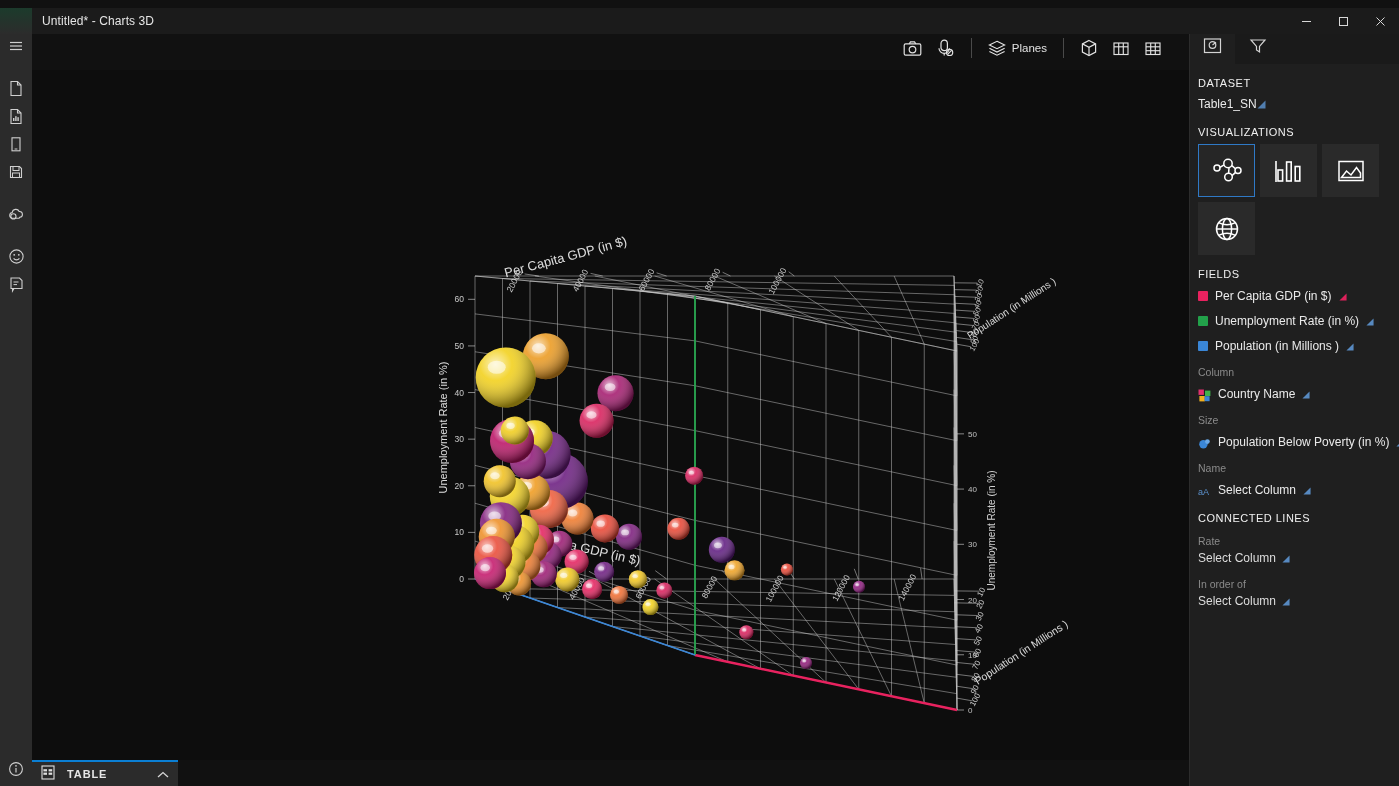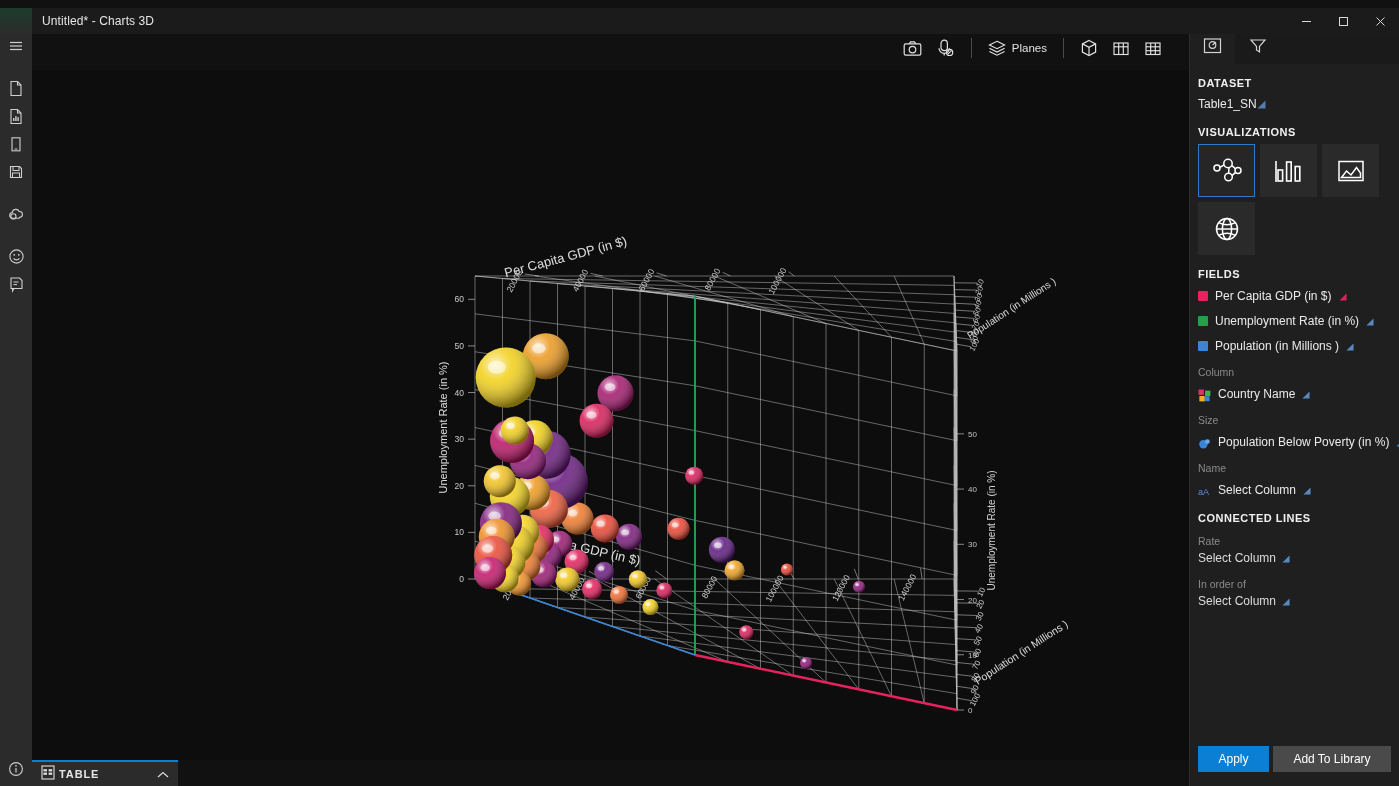--- a/index.html
+++ b/index.html
@@ -63,21 +63,21 @@
   .canvas svg { position: absolute; left: 0; top: 0; }
 
   
   .bottombar {
     position: absolute; left: 32px; top: 760px; width: 1157px; height: 26px;
     background: #111111; z-index: 25;
   }
   .table-tab {
     position: absolute; left: 0; top: 0; width: 146px; height: 26px;
     background: #2b2b2b; border-top: 2px solid #0b7fd4;
-    display: flex; align-items: center; padding: 0 9px; gap: 4px;
+    display: flex; align-items: center; padding: 0 9px; gap: 12px;
   }
   .table-tab-label {
     font-size: 11px; letter-spacing: .9px; color: #e6e6e6; font-weight: 600;
   }
   .table-tab-chev { margin-left: auto; color: #d6d6d6; }
   .rail-bottom {
     position: absolute; left: 0; top: 752px; width: 32px; height: 34px;
     display: flex; align-items: center; justify-content: center; color: #cfcfcf;
     z-index: 31; background: #2b2b2b;
   }
@@ -90,21 +90,21 @@
   }
   .panel-tabs { display: flex; height: 38px; background: #1a1a1a; }
   .panel-tab {
     width: 45px; height: 38px; display: flex; align-items: center; justify-content: center;
     color: #d4d4d4; border-top: 2px solid transparent;
   }
   .panel-tab.active { background: #1f1f1f; border-top-color: #0b7fd4; }
   .panel-body { flex: 1 1 auto; overflow: hidden; padding: 0 8px; }
 
   .sec-title {
-    font-size: 11px; font-weight: 700; letter-spacing: .5px; color: #f0f0f0;
+    font-size: 11px; font-weight: 400; letter-spacing: .5px; color: #f0f0f0;
     margin: 13px 0 6px 0;
   }
   .dataset-row { display: flex; align-items: center; margin-bottom: 2px; }
   .dataset-name { font-size: 12px; color: #eaeaea; }
 
   .viz-grid { display: flex; flex-wrap: wrap; gap: 5px; margin-top: 4px; }
   .viz-cell {
     width: 57px; height: 53px; background: #2a2a2a; border: 1px solid #2a2a2a;
     display: flex; align-items: center; justify-content: center; color: #ffffff;
   }
@@ -829,19 +829,15 @@
       <div class="cl-row">
         <span class="cl-value">Select Column</span>
         <span class="expand">
           <svg width="8" height="8" viewBox="0 0 9 9">
               <path d="M0.5 8.5L8.5 8.5L8.5 0.5z" fill="#5b8fc9" opacity="0.95"></path>
             </svg>
         </span>
       </div>
     </div>
 
-    <div class="panel-footer">
-      <button class="btn btn-primary">Apply</button>
-      <button class="btn btn-secondary">Add To Library</button>
-    </div>
   </div>
 
 </div>
 
 </body></html>

